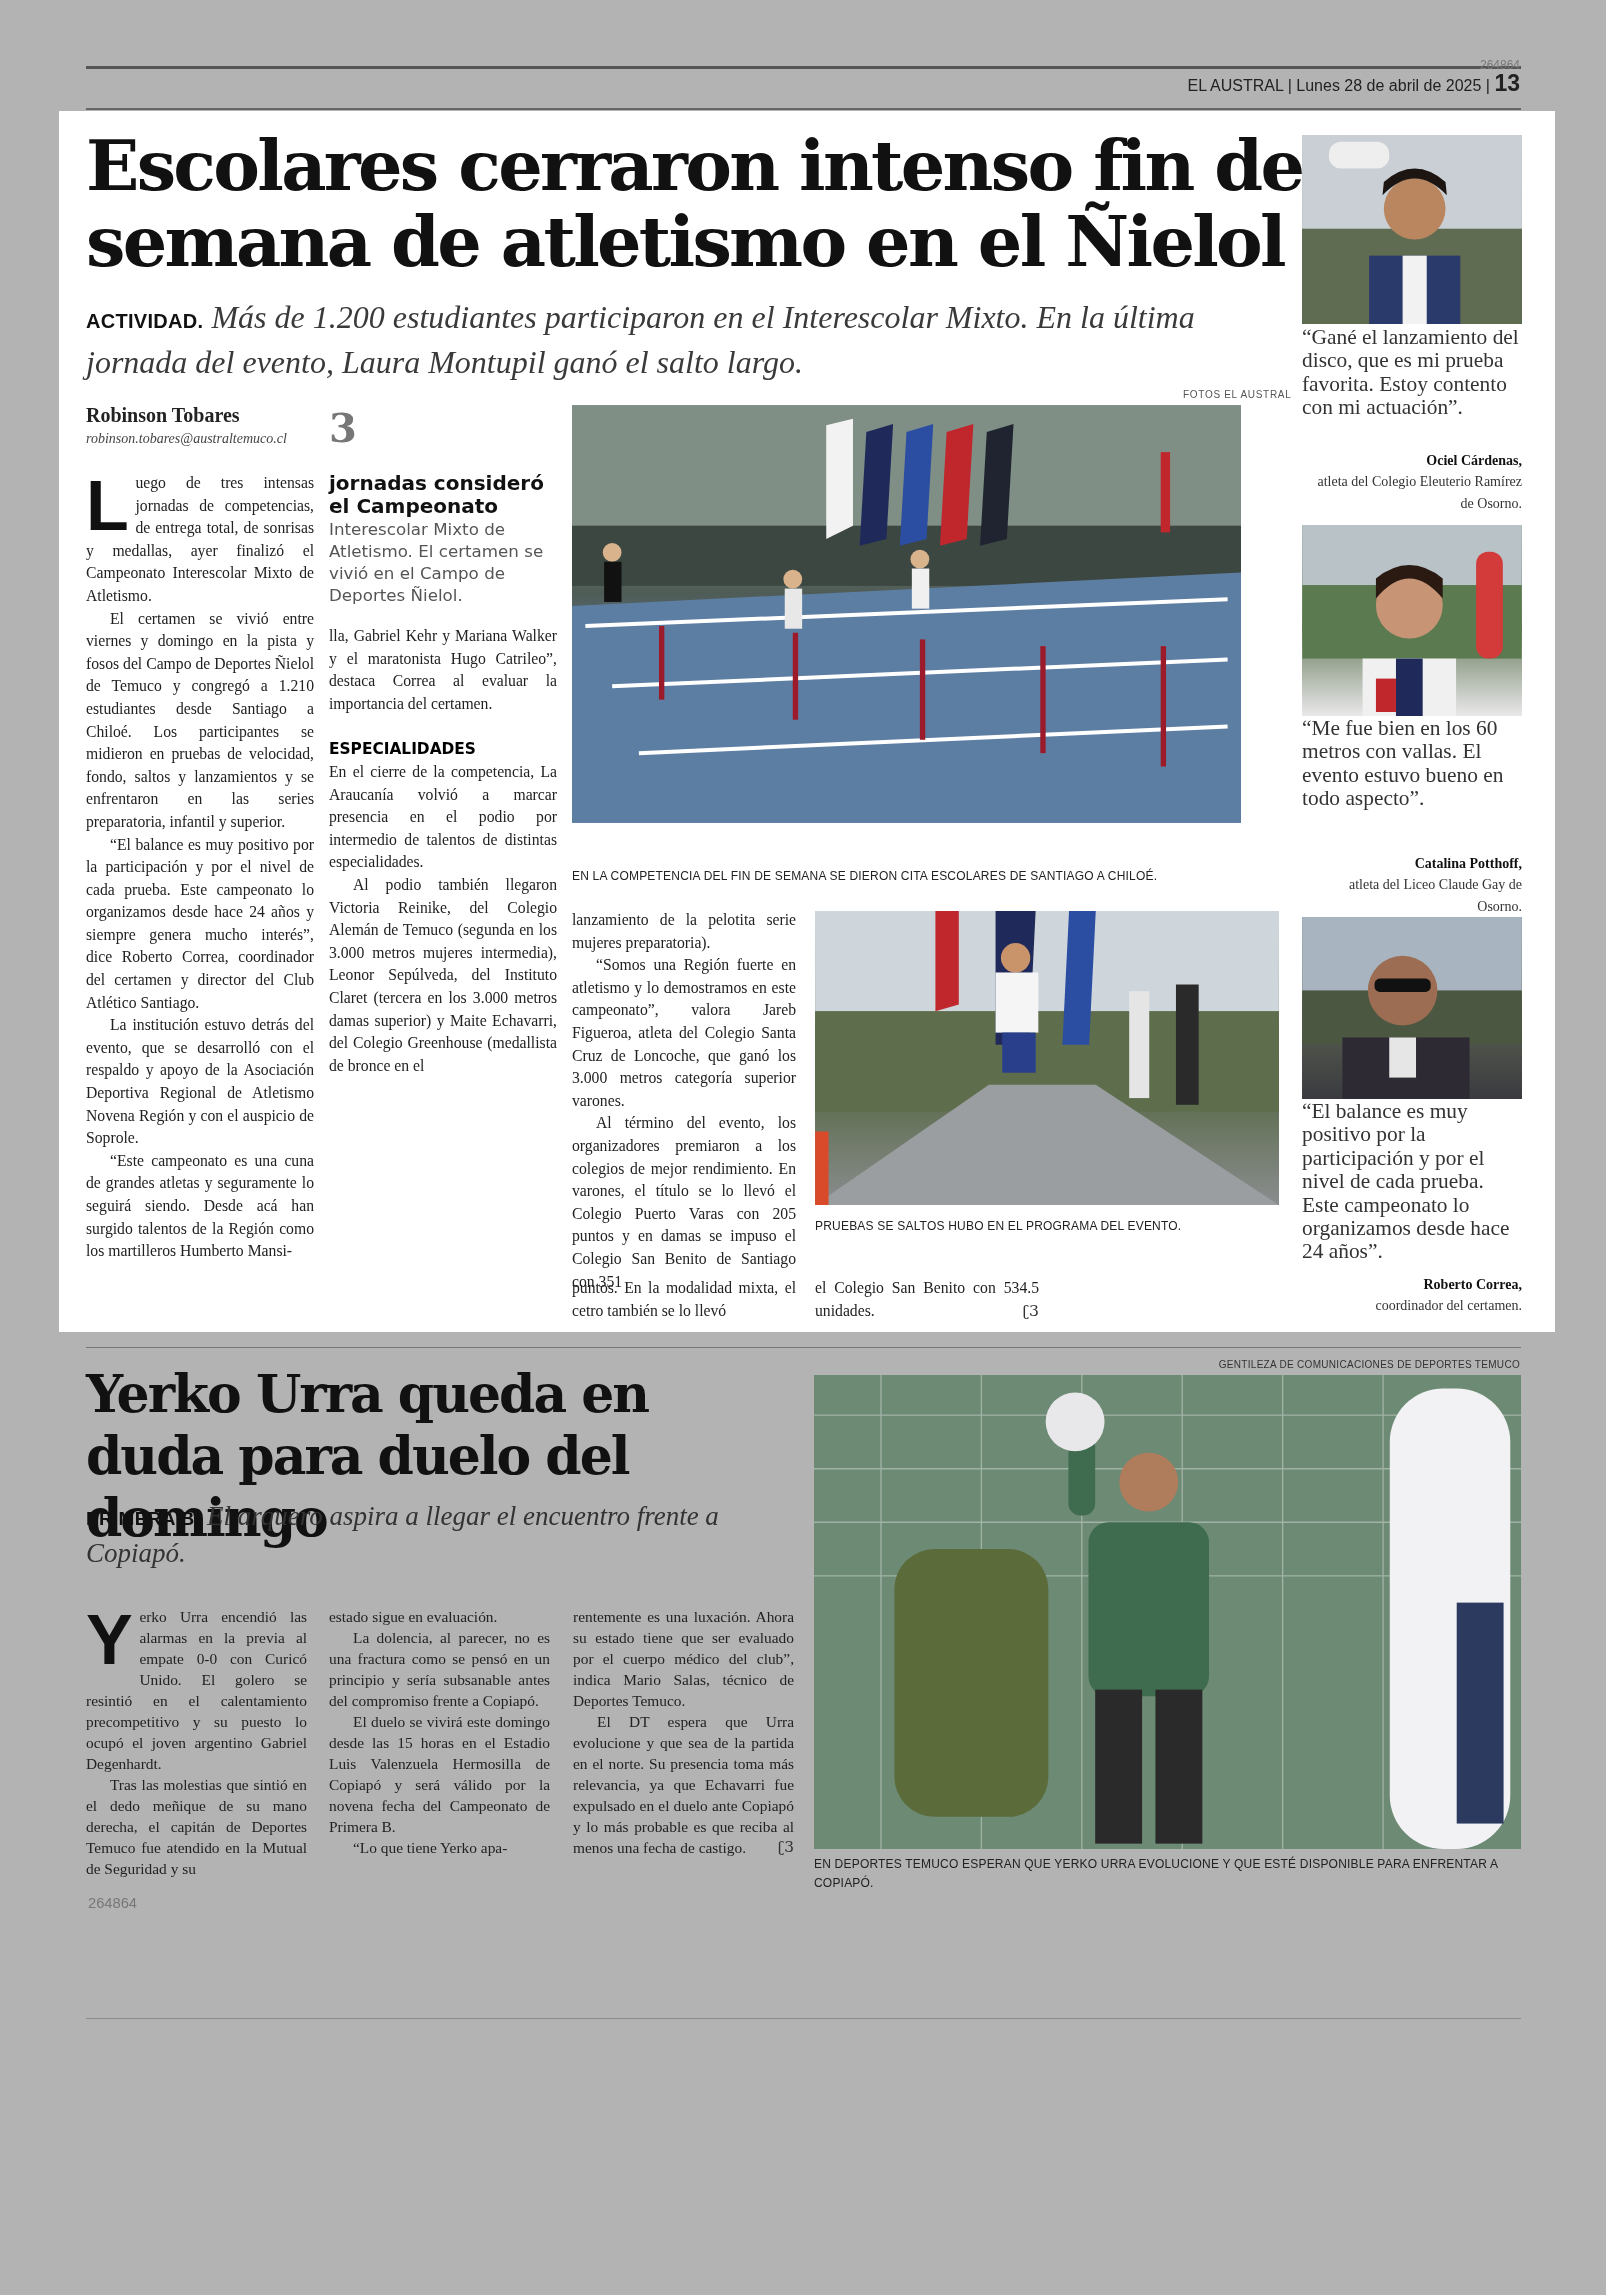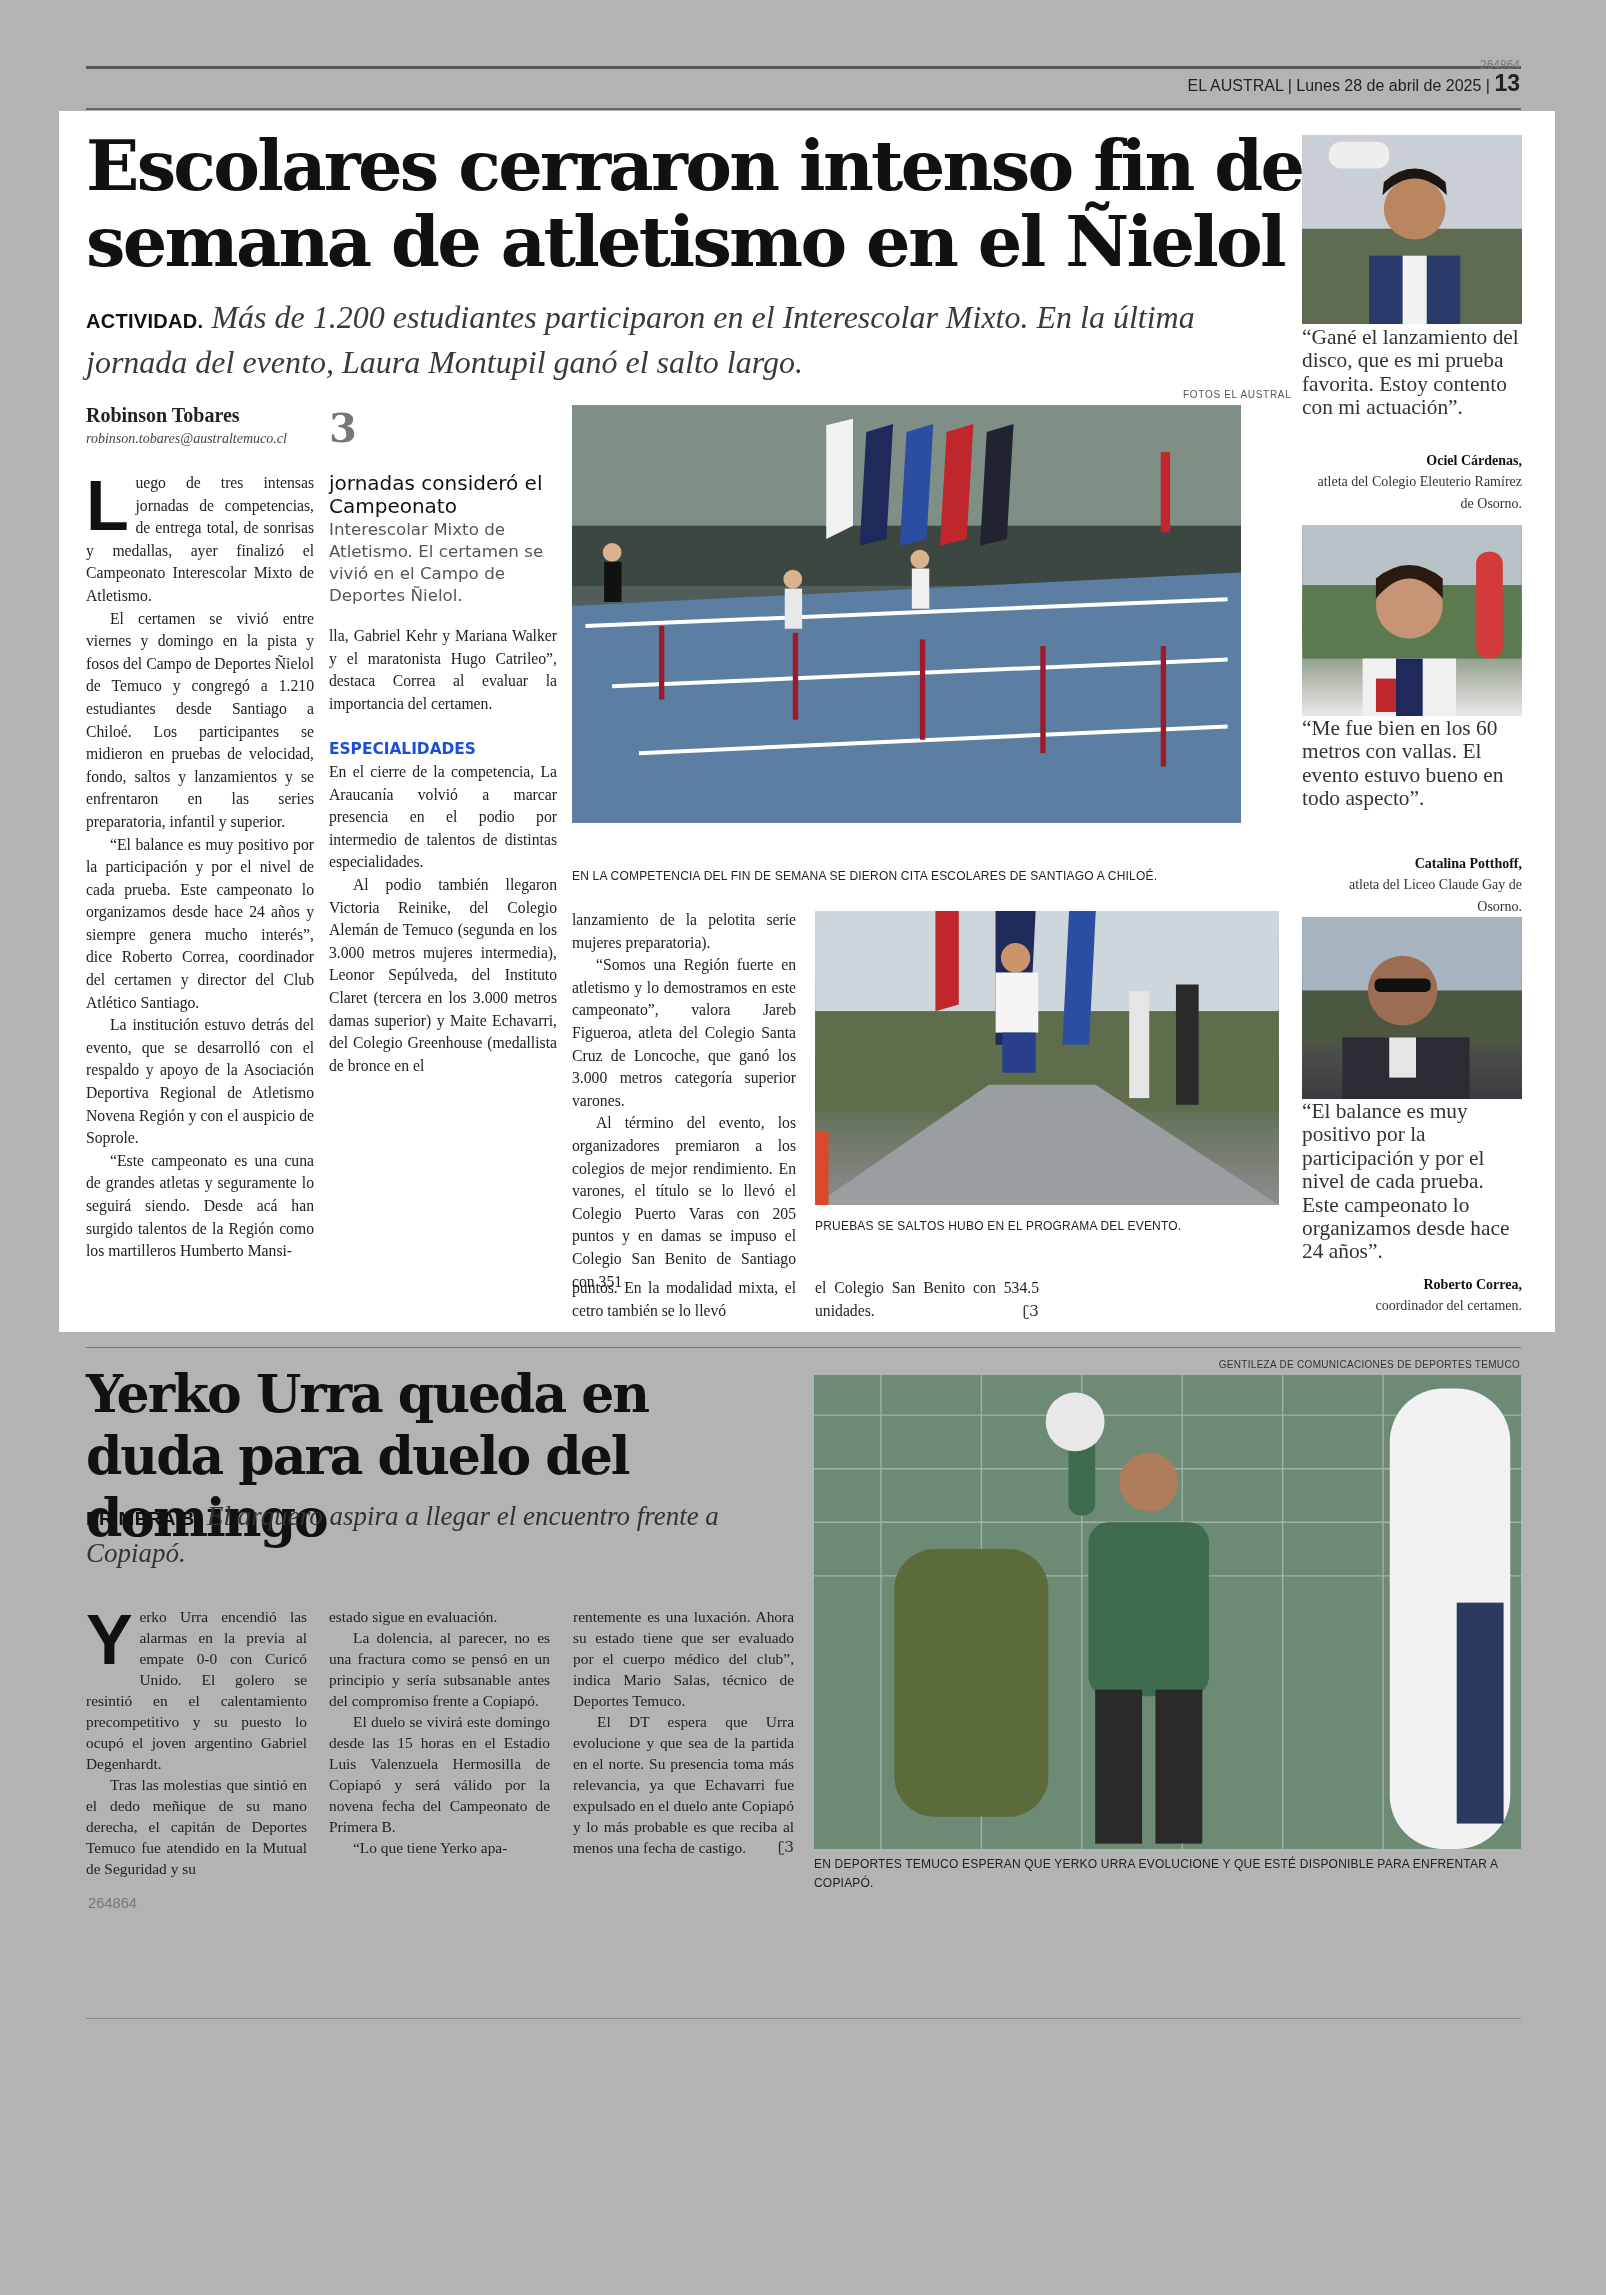--- a/index.html
+++ b/index.html
@@ -32,23 +32,23 @@
 
   .col1 { left: 27px; top: 361px; width: 228px; }
   .col2a { left: 270px; top: 293px; width: 228px; }
   .col2b { left: 270px; top: 514px; width: 228px; }
   .col3 { left: 513px; top: 798px; width: 224px; }
   .col3b { left: 513px; top: 1166px; width: 224px; }
   .col4b { left: 756px; top: 1166px; width: 224px; }
 
   .bignum { font-family: "DejaVu Serif", serif; font-weight: bold; font-size: 40px; color: #777; line-height: 47px; }
   .bignum-text { font-family: "DejaVu Sans", sans-serif; font-size: 16.7px; line-height: 22px; color: #555; margin-top: 21.4px; text-align: left; }
-  .bignum-text strong { font-weight: normal; font-size: 20px; color: #111; }
-
-  .subhead { font-family: "DejaVu Sans", sans-serif; font-weight: bold; font-size: 15.4px; color: #1d4ed8; margin-top: 23px; }
+  .bignum-text strong { font-weight: bold; font-size: 20px; color: #111; }
+
+  .subhead { font-family: "DejaVu Sans", sans-serif; font-weight: bold; font-size: 15.4px; color: #000000; margin-top: 23px; }
 
   .photo-credit { position: absolute; left: 1124px; top: 278px; font-family: "Liberation Sans", sans-serif; font-size: 10px; color: #555; letter-spacing: 0.7px; }
 
   .photo { position: absolute; overflow: hidden; }
   .photo1 { left: 513px; top: 294px; width: 669px; height: 418px; background: linear-gradient(180deg, #8aa0aa 0%, #6f7d6e 30%, #4f5c56 45%, #5c7694 60%, #7d96b3 100%); }
   .photo2 { left: 756px; top: 800px; width: 464px; height: 294px; background: linear-gradient(180deg, #c9d2da 0%, #6c7b5e 40%, #5a6a4a 60%, #8a8d8f 100%); }
   .caption { position: absolute; font-family: "Liberation Sans", sans-serif; font-size: 12px; color: #222; letter-spacing: 0.2px; }
   .caption1 { left: 513px; top: 758px; }
   .caption2 { left: 756px; top: 1108px; }
 

